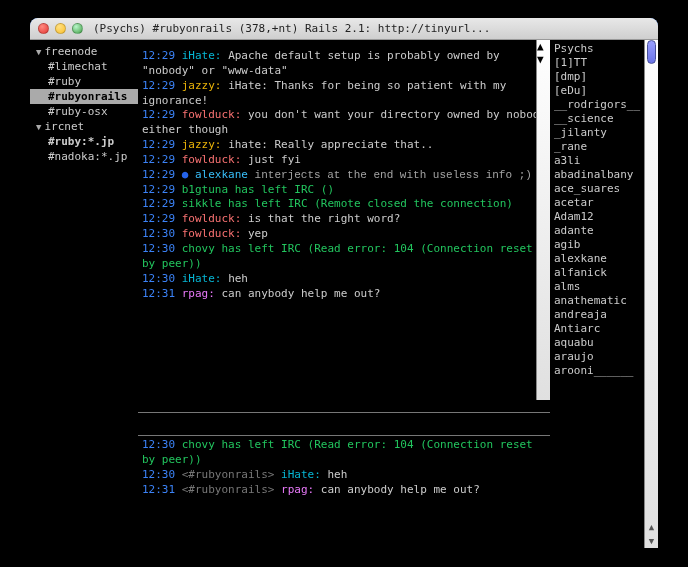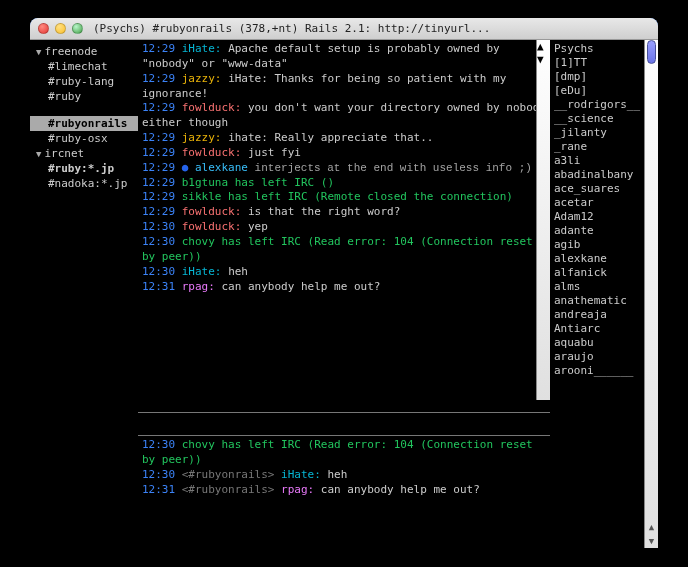--- a/index.html
+++ b/index.html
@@ -10,23 +10,23 @@
   .tlight { width:11px; height:11px; border-radius:50%; border:1px solid rgba(0,0,0,0.2);}
   .tl-close{background:radial-gradient(circle at 35% 30%,#ff8a80,#e53935);}
   .tl-min{background:radial-gradient(circle at 35% 30%,#ffe082,#fbc02d);}
   .tl-max{background:radial-gradient(circle at 35% 30%,#b9f6ca,#43a047);}
   .title { color:#222; white-space:nowrap; overflow:hidden; text-overflow:ellipsis; flex:1;}
   .content { display:flex; height:calc(100% - 22px); background:#000;}
   .sidebar { width:108px; background:#000; padding:4px 0; overflow:hidden;}
   .net { color:#ccc; padding:1px 4px 1px 6px; display:flex; align-items:center; cursor:default;}
   .net .tri { margin-right:3px; font-size:9px; color:#aaa;}
   .chan { color:#ccc; padding:1px 4px 1px 18px; cursor:pointer; white-space:nowrap;}
-  .chan.sel { background:#aaa; color:#000;margin-top:12px; }
+  .chan.sel { background:#aaa; color:#000; }
   .chan.bold { font-weight:bold;}
-  .chat { flex:1; overflow:hidden; padding:2px 4px; line-height:1.35;}
+  .chat { flex:1; overflow:hidden; padding:9px 4px; line-height:1.35;}
   .line { color:#ccc; }
   .ts { color:#3b82f6; }
   .nk-cyan { color:#06b6d4; }
   .nk-yellow { color:#eab308; }
   .nk-red { color:#f87171; }
   .nk-mag { color:#e879f9; }
   .sys { color:#22c55e;margin-top:41px; }
   .txt { color:#ccc; }
   .act-dot { color:#2563eb; }
   .act-nick { color:#38bdf8; }
@@ -58,21 +58,20 @@
     </div>
     <div class="title">(Psychs) #rubyonrails (378,+nt) Rails 2.1: http://tinyurl...</div>
   </div>
   <div class="content">
     <div class="sidebar" id="sidebar">
         <div class="net">
           <span class="tri">▼</span>
           <span>freenode</span>
         </div>
         <div class="chan">#limechat</div>
-        <div class="chan">#ruby-lang</div>
         <div class="chan">#ruby</div>
         <div class="chan sel bold">#rubyonrails</div>
         <div class="chan">#ruby-osx</div>
         <div class="net">
           <span class="tri">▼</span>
           <span>ircnet</span>
         </div>
         <div class="chan bold">#ruby:*.jp</div>
         <div class="chan">#nadoka:*.jp</div>
       </div>

